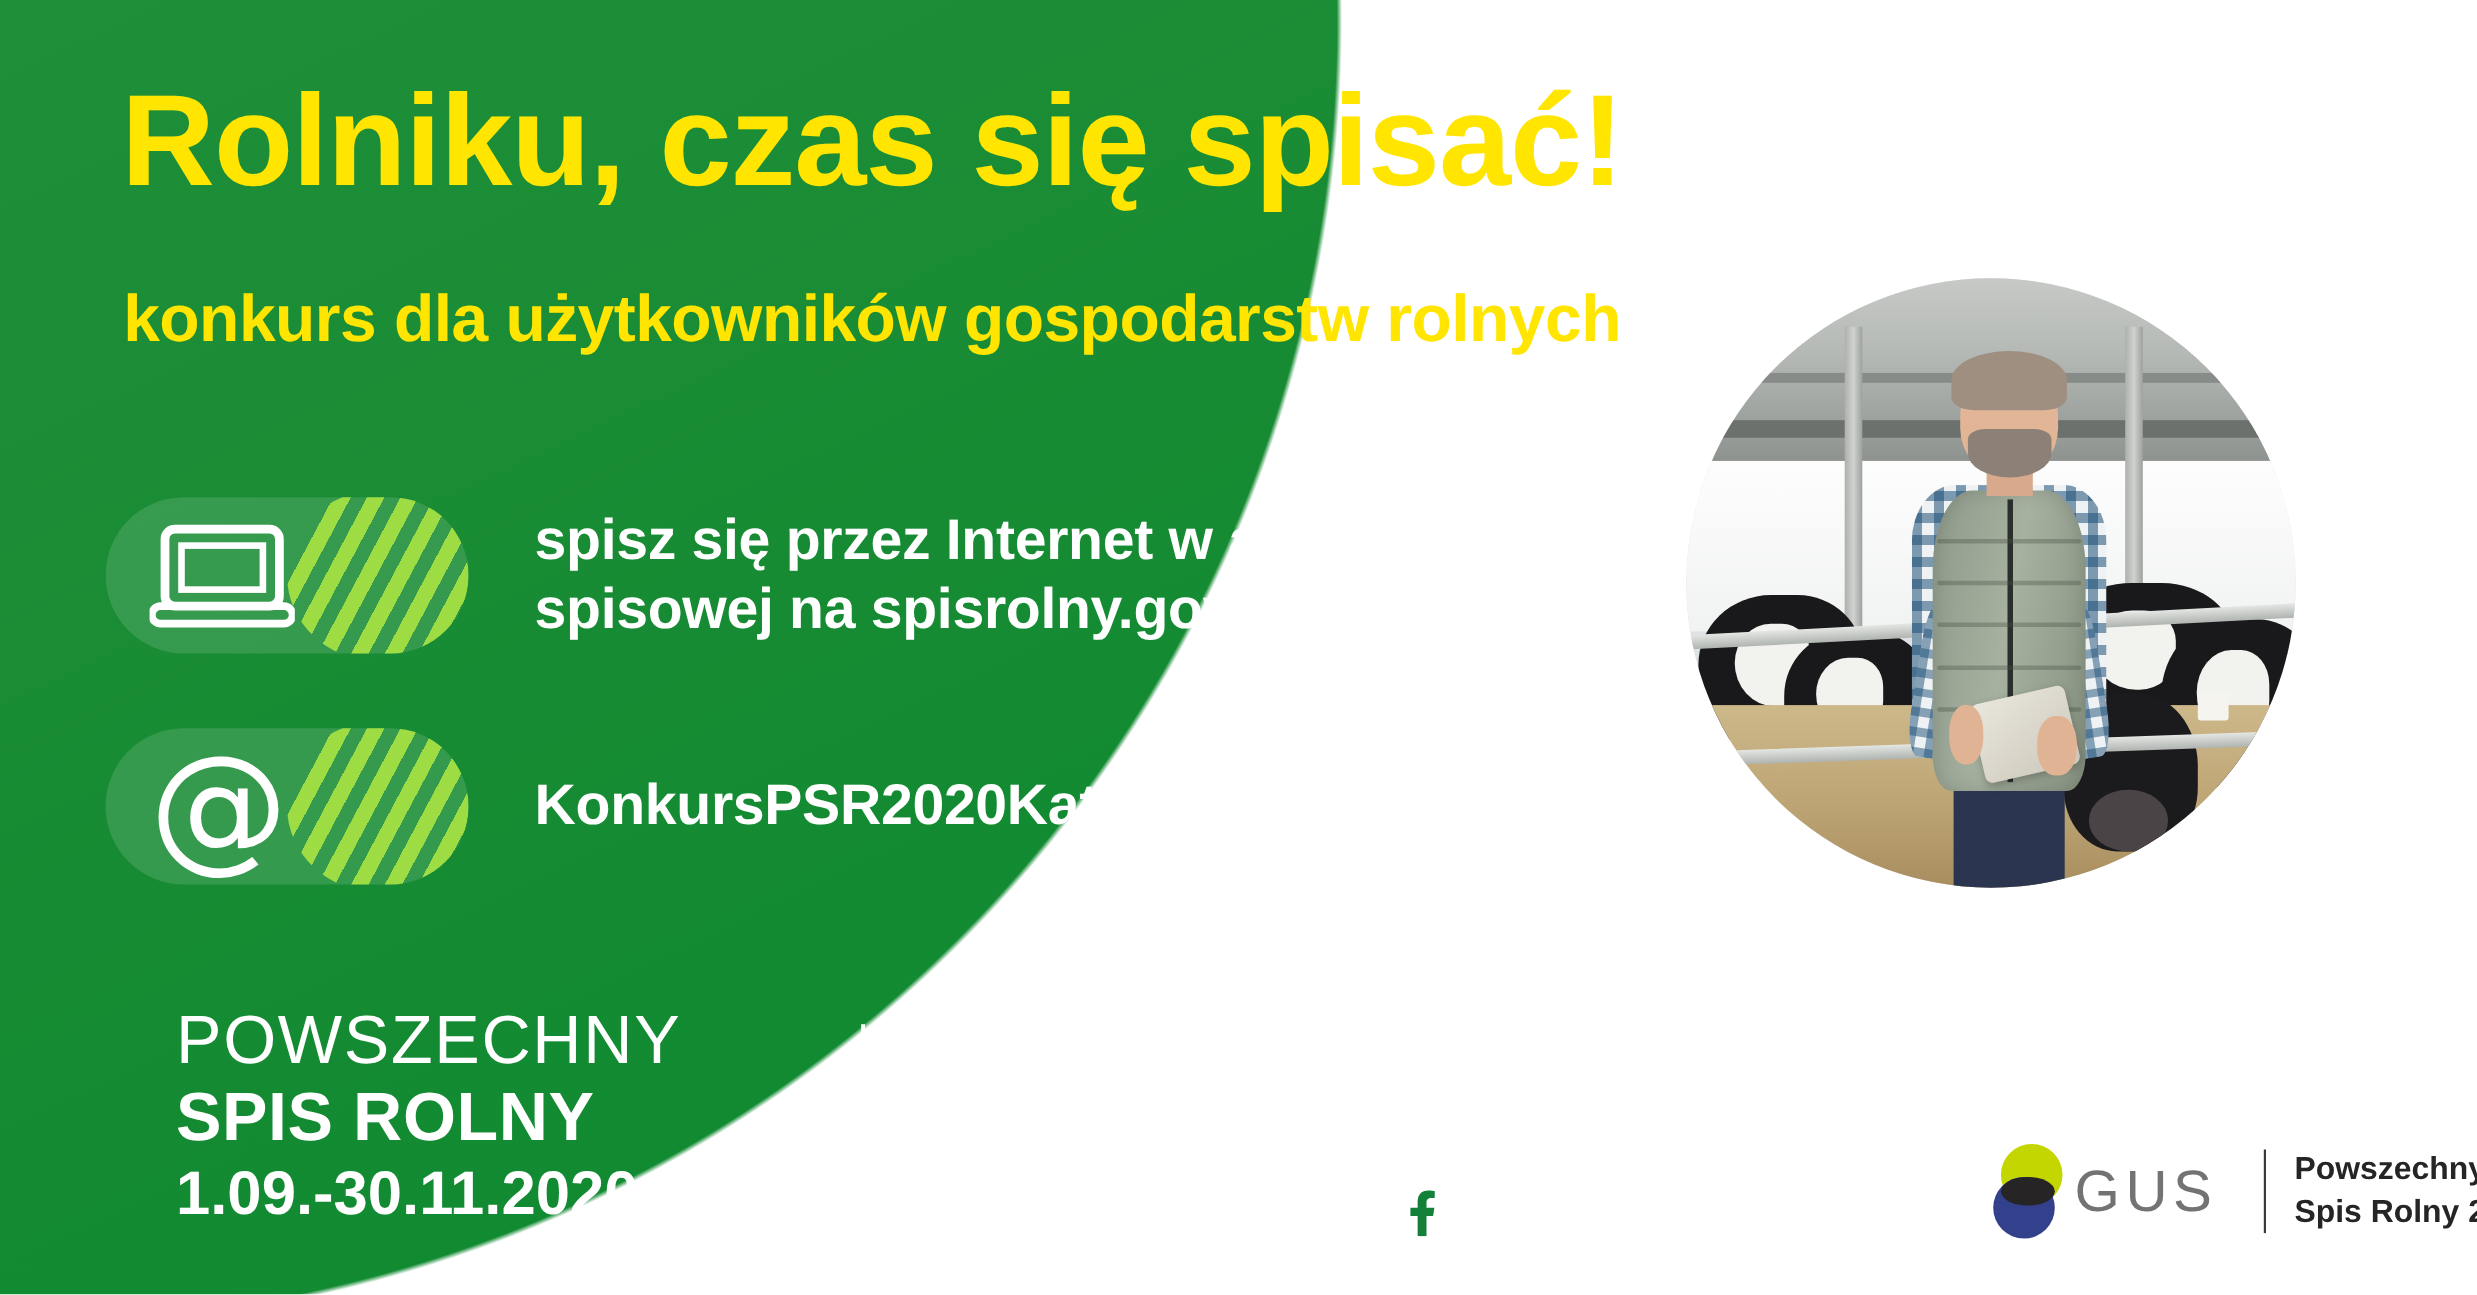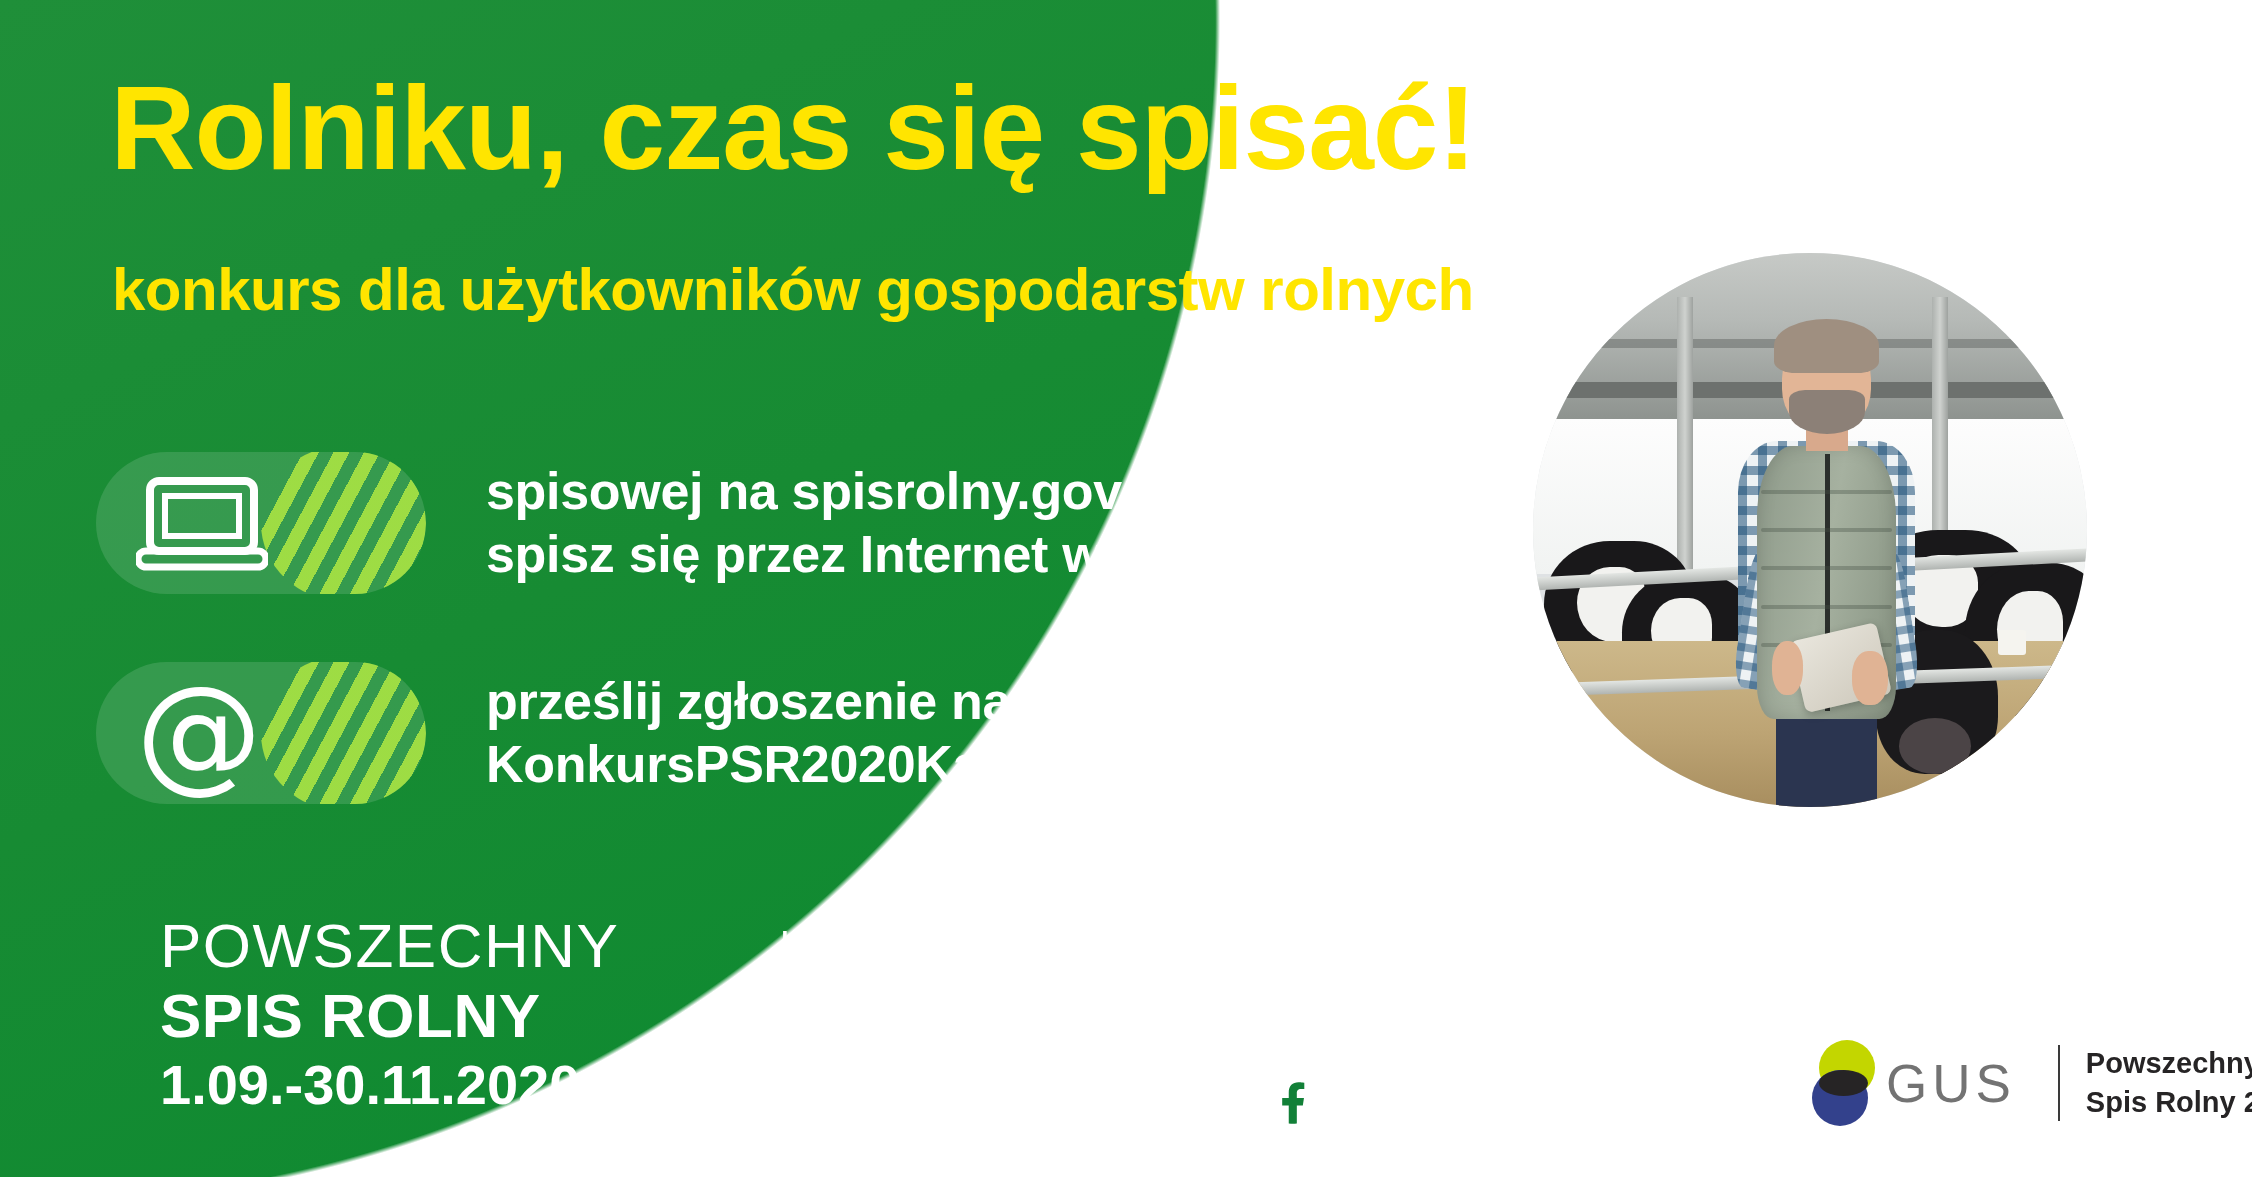--- a/index.html
+++ b/index.html
@@ -428,34 +428,33 @@
       <div class="pill-stripes"></div>
       <div class="glyph">
         <svg width="132" height="96" viewBox="0 0 132 96" fill="none" aria-hidden="true">
           <rect x="14" y="6" width="104" height="70" rx="9" stroke="#ffffff" stroke-width="8"></rect>
           <rect x="29" y="21" width="74" height="40" stroke="#ffffff" stroke-width="6"></rect>
           <rect x="2" y="76" width="128" height="16" rx="8" stroke="#ffffff" stroke-width="7"></rect>
         </svg>
       </div>
     </div>
     <div class="bullet-text">
+      <div>spisz się przez Internet w aplikacji</div>
       <div>spisowej na spisrolny.gov.pl</div>
-      <div>spisz się przez Internet w aplikacji</div>
     </div>
   </div>
 
   <div class="bullet-row row-email">
     <div class="icon-pill">
       <div class="pill-stripes"></div>
       <div class="glyph">
         <span class="at-glyph">@</span>
       </div>
     </div>
     <div class="bullet-text">
-      <div>prześlij zgłoszenie na adres e-mail</div>
       <div>KonkursPSR2020Katowice@stat.gov.pl</div>
     </div>
   </div>
 
   <div class="campaign">
     <span class="c1">POWSZECHNY</span>
     <span class="c2">SPIS ROLNY</span>
     <span class="c3">1.09.-30.11.2020</span>
   </div>
 

